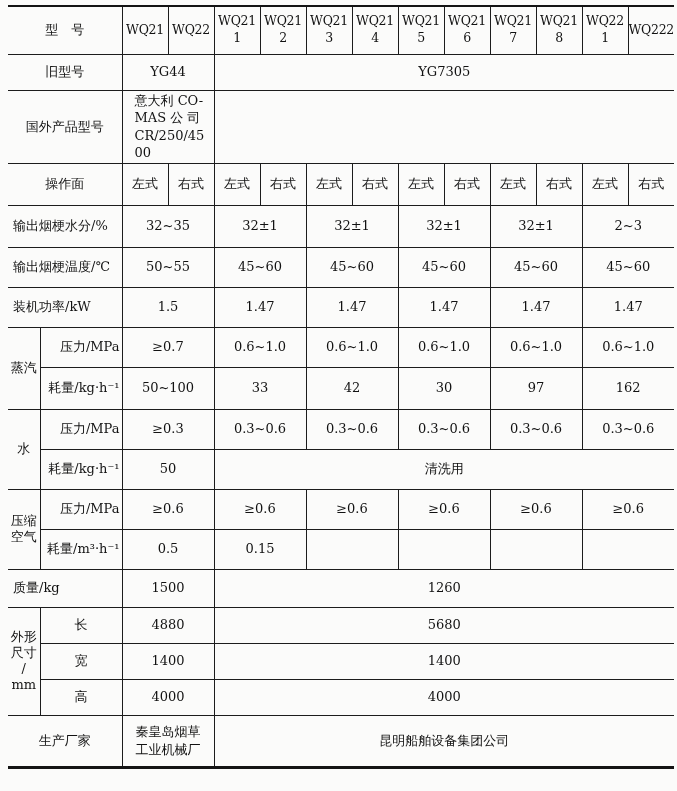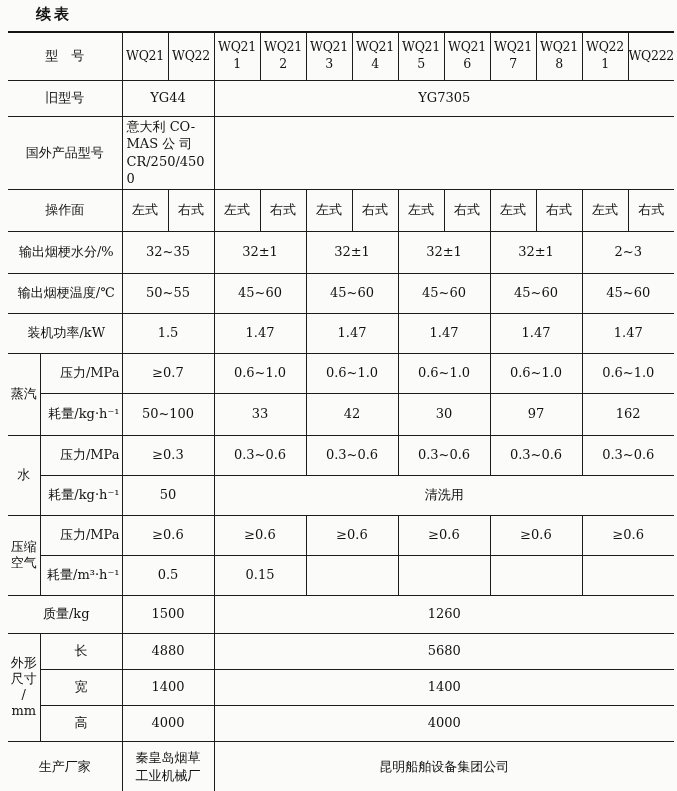--- a/index.html
+++ b/index.html
@@ -31,33 +31,32 @@
     font-size:13px;
     text-align:center;
     vertical-align:middle;
     padding:1px 2px;
     line-height:1.35;
     overflow:hidden;
     word-break:break-all;
   }
   td:first-child{border-left:none;margin-top:37px;}
   td:last-child{border-right:none;text-align:center;}
-  td.lbl-l{text-align:center;padding-left:5px;}
+  td.lbl-l{text-align:left;padding-left:5px;}
   td.lbl-c{text-align:center;}
   td.grp{padding:0 1px;line-height:1.25;}
   td.sub{text-align:right;padding-left:5px;}
-  td.left{text-align:left;padding-left:4px;}
+  td.left{text-align:left;padding-left:12px;}
   td.model{font-size:12.5px;letter-spacing:-0.3px;padding:1px 0;}
   td .ln{display:block;}
 </style>
 </head>
 <body>
 
 <div class="page">
-  <div class="title">续表</div>
   <table class="spec">
     <colgroup>
         <col style="width: 32px;">
         <col style="width: 82px;">
         <col style="width: 46px;">
         <col style="width: 46px;">
         <col style="width: 46px;">
         <col style="width: 46px;">
         <col style="width: 46px;">
         <col style="width: 46px;">

